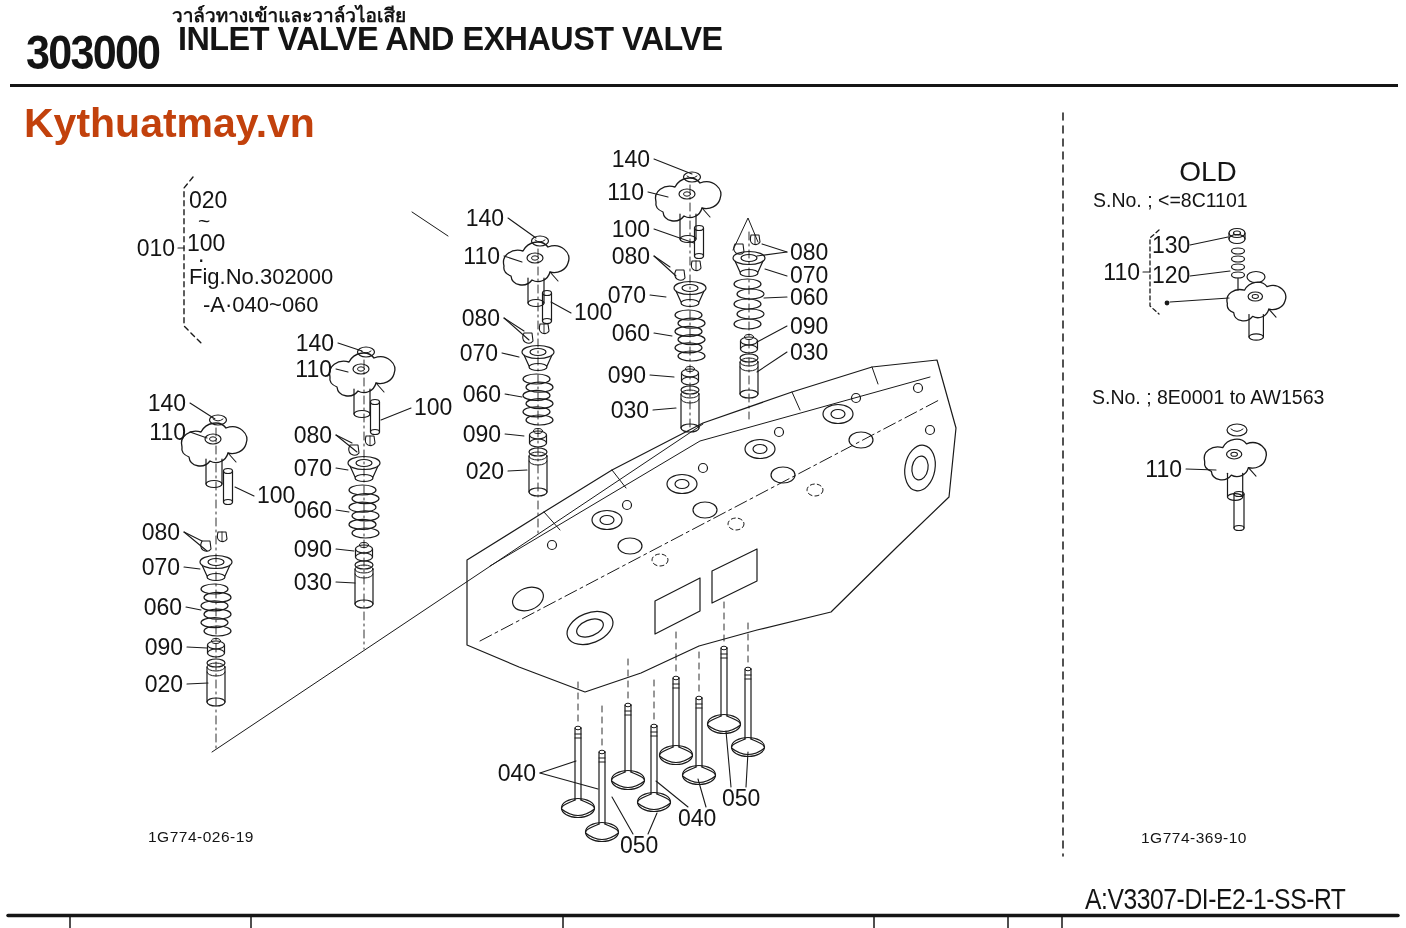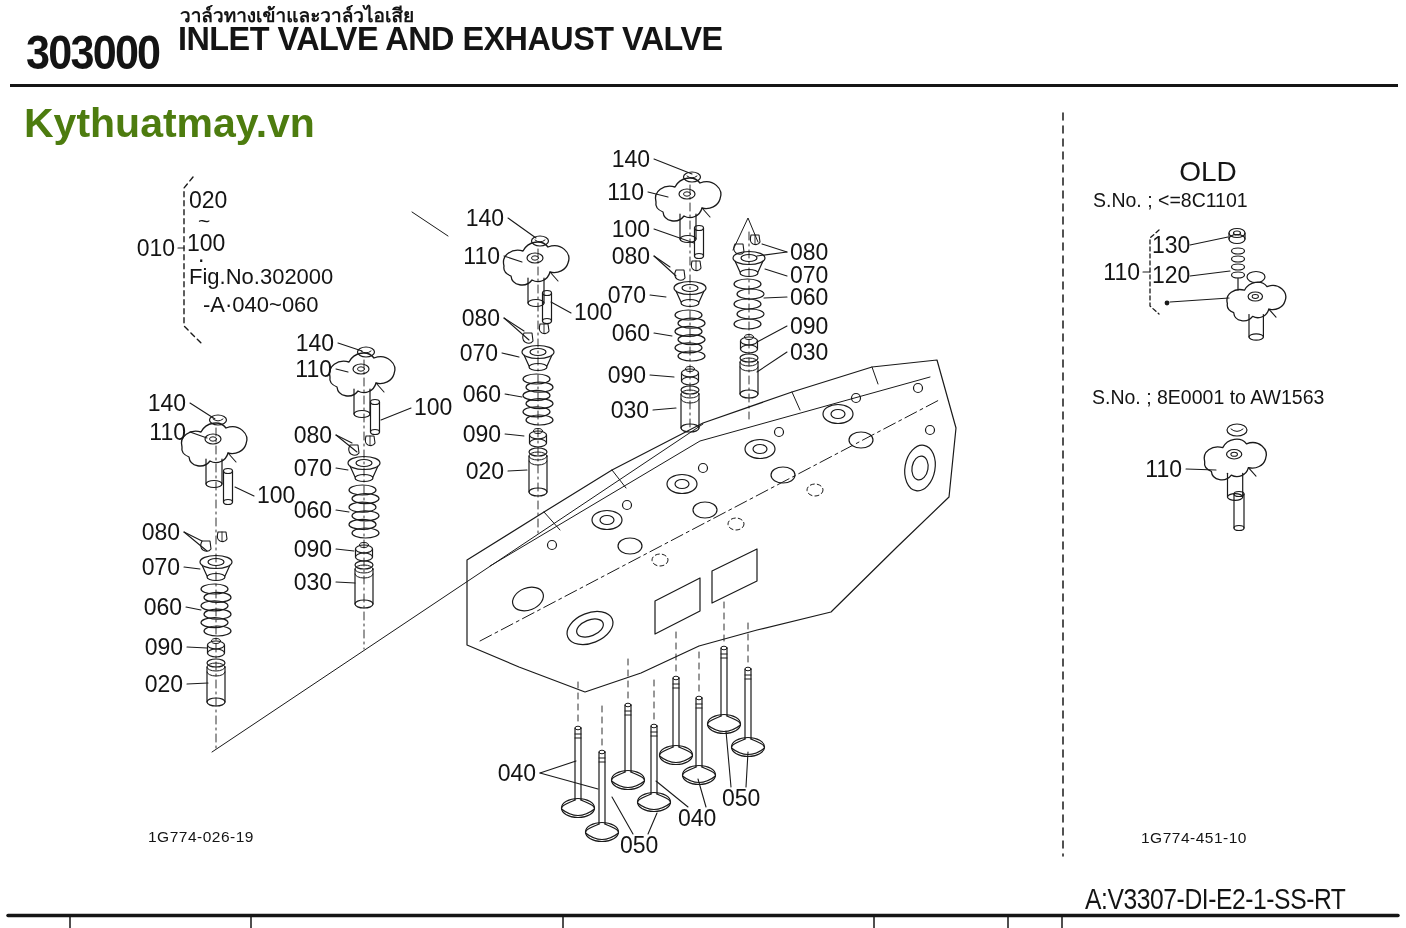--- a/index.html
+++ b/index.html
@@ -1,25 +1,25 @@
 <!DOCTYPE html>
 <html><head>
 <meta charset="utf-8">
 <style>
   html,body{margin:0;padding:0;background:#e8e8e8;}
   .page{position:relative;width:1406px;height:928px;background:#ffffff;overflow:hidden;
         font-family:"Liberation Sans",sans-serif;color:#141414;}
   .page *{box-sizing:border-box;}
   .code{position:absolute;top:24px;left:26px;font-size:49px;font-weight:bold;
         letter-spacing:-2px;transform:scaleX(.88);transform-origin:left top;}
-  .tth{position:absolute;top:0px;left:180px;font-size:19px;font-weight:bold;}
+  .tth{position:absolute;top:0px;left:172px;font-size:19px;font-weight:bold;}
   .ten{position:absolute;top:20px;left:178px;font-size:33px;font-weight:bold;
        letter-spacing:-.5px;transform:scaleX(.98);transform-origin:left top;}
   .hrule{position:absolute;top:84px;left:10px;width:1388px;height:3px;background:#161616;}
-  .wm{position:absolute;top:100px;left:24px;font-size:41px;font-weight:600;color:#4d7c0f;}
+  .wm{position:absolute;top:100px;left:24px;font-size:41px;font-weight:600;color:#c2410c;}
   .figl{position:absolute;top:828px;left:148px;font-size:15.5px;letter-spacing:.5px;}
   .figr{position:absolute;top:829px;left:1141px;font-size:15.5px;letter-spacing:.5px;}
   .model{position:absolute;top:883px;left:1085px;font-size:29px;letter-spacing:-.5px;
          transform:scaleX(.85);transform-origin:left top;}
   svg#dg{position:absolute;top:0;left:0;width:1406px;height:928px;}
   svg#dg text{fill:#141414;font-family:"Liberation Sans",sans-serif;}
 </style>
 </head>
 <body>
 
@@ -530,15 +530,15 @@
       <text x="198" y="228" text-anchor="start" font-size="21">~</text>
       <text x="187" y="251" text-anchor="start" font-size="23">100</text>
       <text x="198" y="262" text-anchor="start" font-size="23">.</text>
       <text x="189" y="284" text-anchor="start" font-size="22">Fig.No.302000</text>
       <text x="203" y="312" text-anchor="start" font-size="22">-A·040~060</text>
       <text x="175" y="256" text-anchor="end" font-size="23">010</text>
       <line x1="178" y1="248" x2="184" y2="248" stroke="#1a1a1a" stroke-width="1.1" fill="none"></line>
     </svg>
 
   <div class="figl">1G774-026-19</div>
-  <div class="figr">1G774-451-10</div>
+  <div class="figr">1G774-369-10</div>
   <div class="model">A:V3307-DI-E2-1-SS-RT</div>
 </div>
 
 </body></html>

